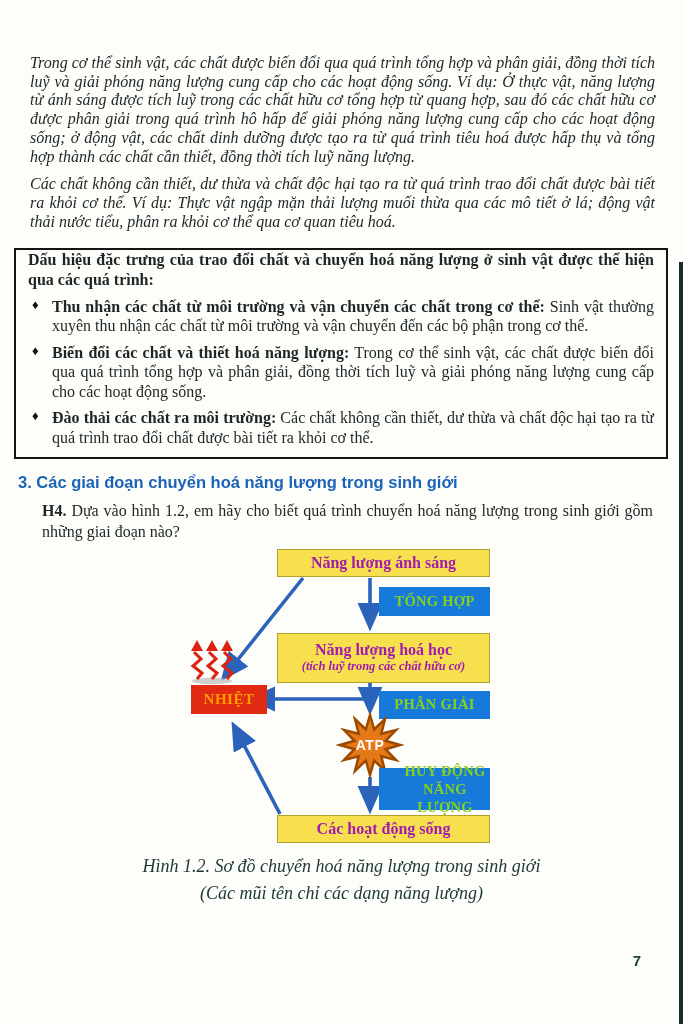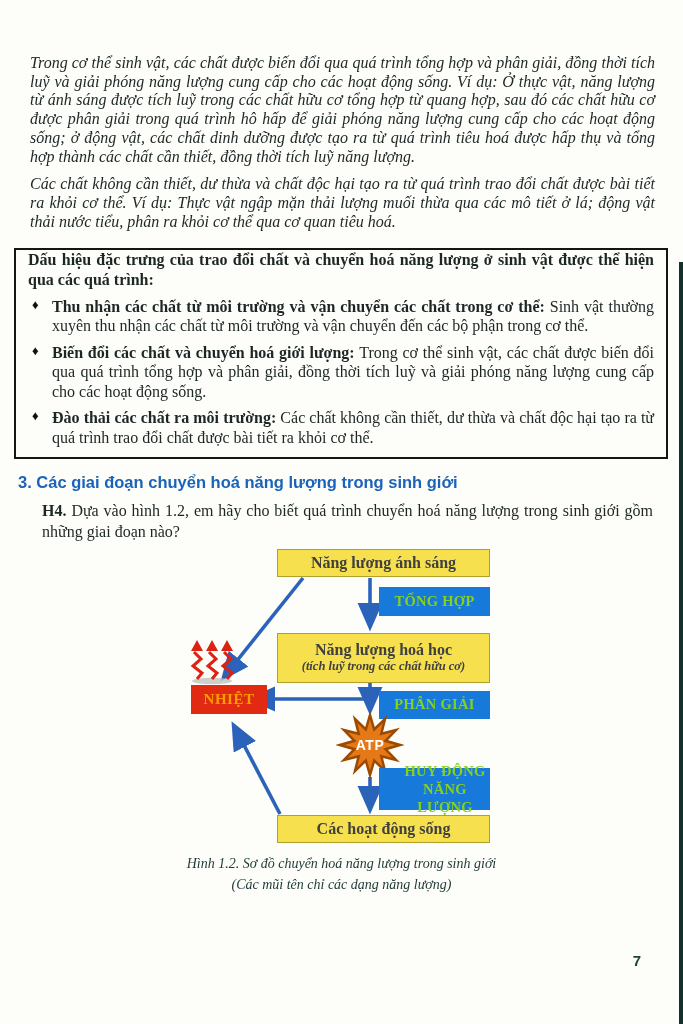--- a/index.html
+++ b/index.html
@@ -46,21 +46,21 @@
   .question{
     margin:0 30px 4px 42px; font-size:16px; line-height:1.3; text-align:justify;
   }
   .question .ql{font-weight:bold;}
   
   .diagram{position:relative; height:300px; margin-top:2px;}
   .dg{position:absolute; box-sizing:border-box; display:flex; flex-direction:column;
       align-items:center; justify-content:center; text-align:center;}
   .ybox{
     background:var(--box-yellow,#f6e04e); border:1.5px solid var(--box-yellow-border,#b3a02a);
-    font-weight:bold; font-size:16px; color:#404040;
+    font-weight:bold; font-size:16px; color:#a21caf;
   }
   .bbox{
     background:var(--process-blue,#1779d9); color:var(--process-text-green,#86d01e);
     font-weight:bold; font-size:14.5px; letter-spacing:.3px;
   }
   .rbox{
     background:var(--heat-red,#e02b12); color:var(--heat-text,#ff9d00);
     font-weight:bold; font-size:15px; letter-spacing:.5px;
   }
   .sub{font-style:italic; font-weight:bold; font-size:12.5px; line-height:1.1; margin-top:1px;}
@@ -70,21 +70,21 @@
   .heatwave{position:absolute; left:186px; top:90px; width:52px; height:48px;}
   .hw{stroke:#dd2211; stroke-width:3; fill:none;}
   .hwh{fill:#dd2211;}
   .atpwrap{position:absolute; left:336px; top:164px; width:68px; height:68px;}
   .atptxt{
     position:absolute; left:0; top:0; width:68px; height:68px; display:flex;
     align-items:center; justify-content:center; color:#fff; font-weight:bold;
     font-size:14px; font-family:"Liberation Sans", sans-serif; letter-spacing:.5px;
   }
   .caption{
-    text-align:center; font-style:italic; font-size:14px; line-height:1.5;
+    text-align:center; font-style:italic; font-size:18px; line-height:1.5;
     color:var(--caption-ink,#1d3836); margin-top:6px;
   }
   .pagenum{
     position:absolute; right:42px; top:952px; font-family:"Liberation Sans", sans-serif;
     font-weight:bold; font-size:15px; color:#22403c;
   }
 </style>
 </head>
 <body>
 
@@ -94,21 +94,21 @@
   <p class="body">Trong cơ thể sinh vật, các chất được biến đổi qua quá trình tổng hợp và phân giải, đồng thời tích luỹ và giải phóng năng lượng cung cấp cho các hoạt động sống. Ví dụ: Ở thực vật, năng lượng từ ánh sáng được tích luỹ trong các chất hữu cơ tổng hợp từ quang hợp, sau đó các chất hữu cơ được phân giải trong quá trình hô hấp để giải phóng năng lượng cung cấp cho các hoạt động sống; ở động vật, các chất dinh dưỡng được tạo ra từ quá trình tiêu hoá được hấp thụ và tổng hợp thành các chất cần thiết, đồng thời tích luỹ năng lượng.</p>
   <p class="body last">Các chất không cần thiết, dư thừa và chất độc hại tạo ra từ quá trình trao đổi chất được bài tiết ra khỏi cơ thể. Ví dụ: Thực vật ngập mặn thải lượng muối thừa qua các mô tiết ở lá; động vật thải nước tiểu, phân ra khỏi cơ thể qua cơ quan tiêu hoá.</p>
 
   <div class="feature-box">
     <p class="hdr">Dấu hiệu đặc trưng của trao đổi chất và chuyển hoá năng lượng ở sinh vật được thể hiện qua các quá trình:</p>
     <ul>
       <li>
         <span class="dia">♦</span><span class="bt">Thu nhận các chất từ môi trường và vận chuyển các chất trong cơ thể:</span> <span>Sinh vật thường xuyên thu nhận các chất từ môi trường và vận chuyển đến các bộ phận trong cơ thể.</span>
       </li>
       <li>
-        <span class="dia">♦</span><span class="bt">Biến đổi các chất và chuyển hoá giới lượng:</span> <span>Trong cơ thể sinh vật, các chất được biến đổi qua quá trình tổng hợp và phân giải, đồng thời tích luỹ và giải phóng năng lượng cung cấp cho các hoạt động sống.</span>
+        <span class="dia">♦</span><span class="bt">Biến đổi các chất và thiết hoá năng lượng:</span> <span>Trong cơ thể sinh vật, các chất được biến đổi qua quá trình tổng hợp và phân giải, đồng thời tích luỹ và giải phóng năng lượng cung cấp cho các hoạt động sống.</span>
       </li>
       <li>
         <span class="dia">♦</span><span class="bt">Đào thải các chất ra môi trường:</span> <span>Các chất không cần thiết, dư thừa và chất độc hại tạo ra từ quá trình trao đổi chất được bài tiết ra khỏi cơ thể.</span>
       </li>
     </ul>
   </div>
 
   <h3 class="sect">3. Các giai đoạn chuyển hoá năng lượng trong sinh giới</h3>
 
   <p class="question">

